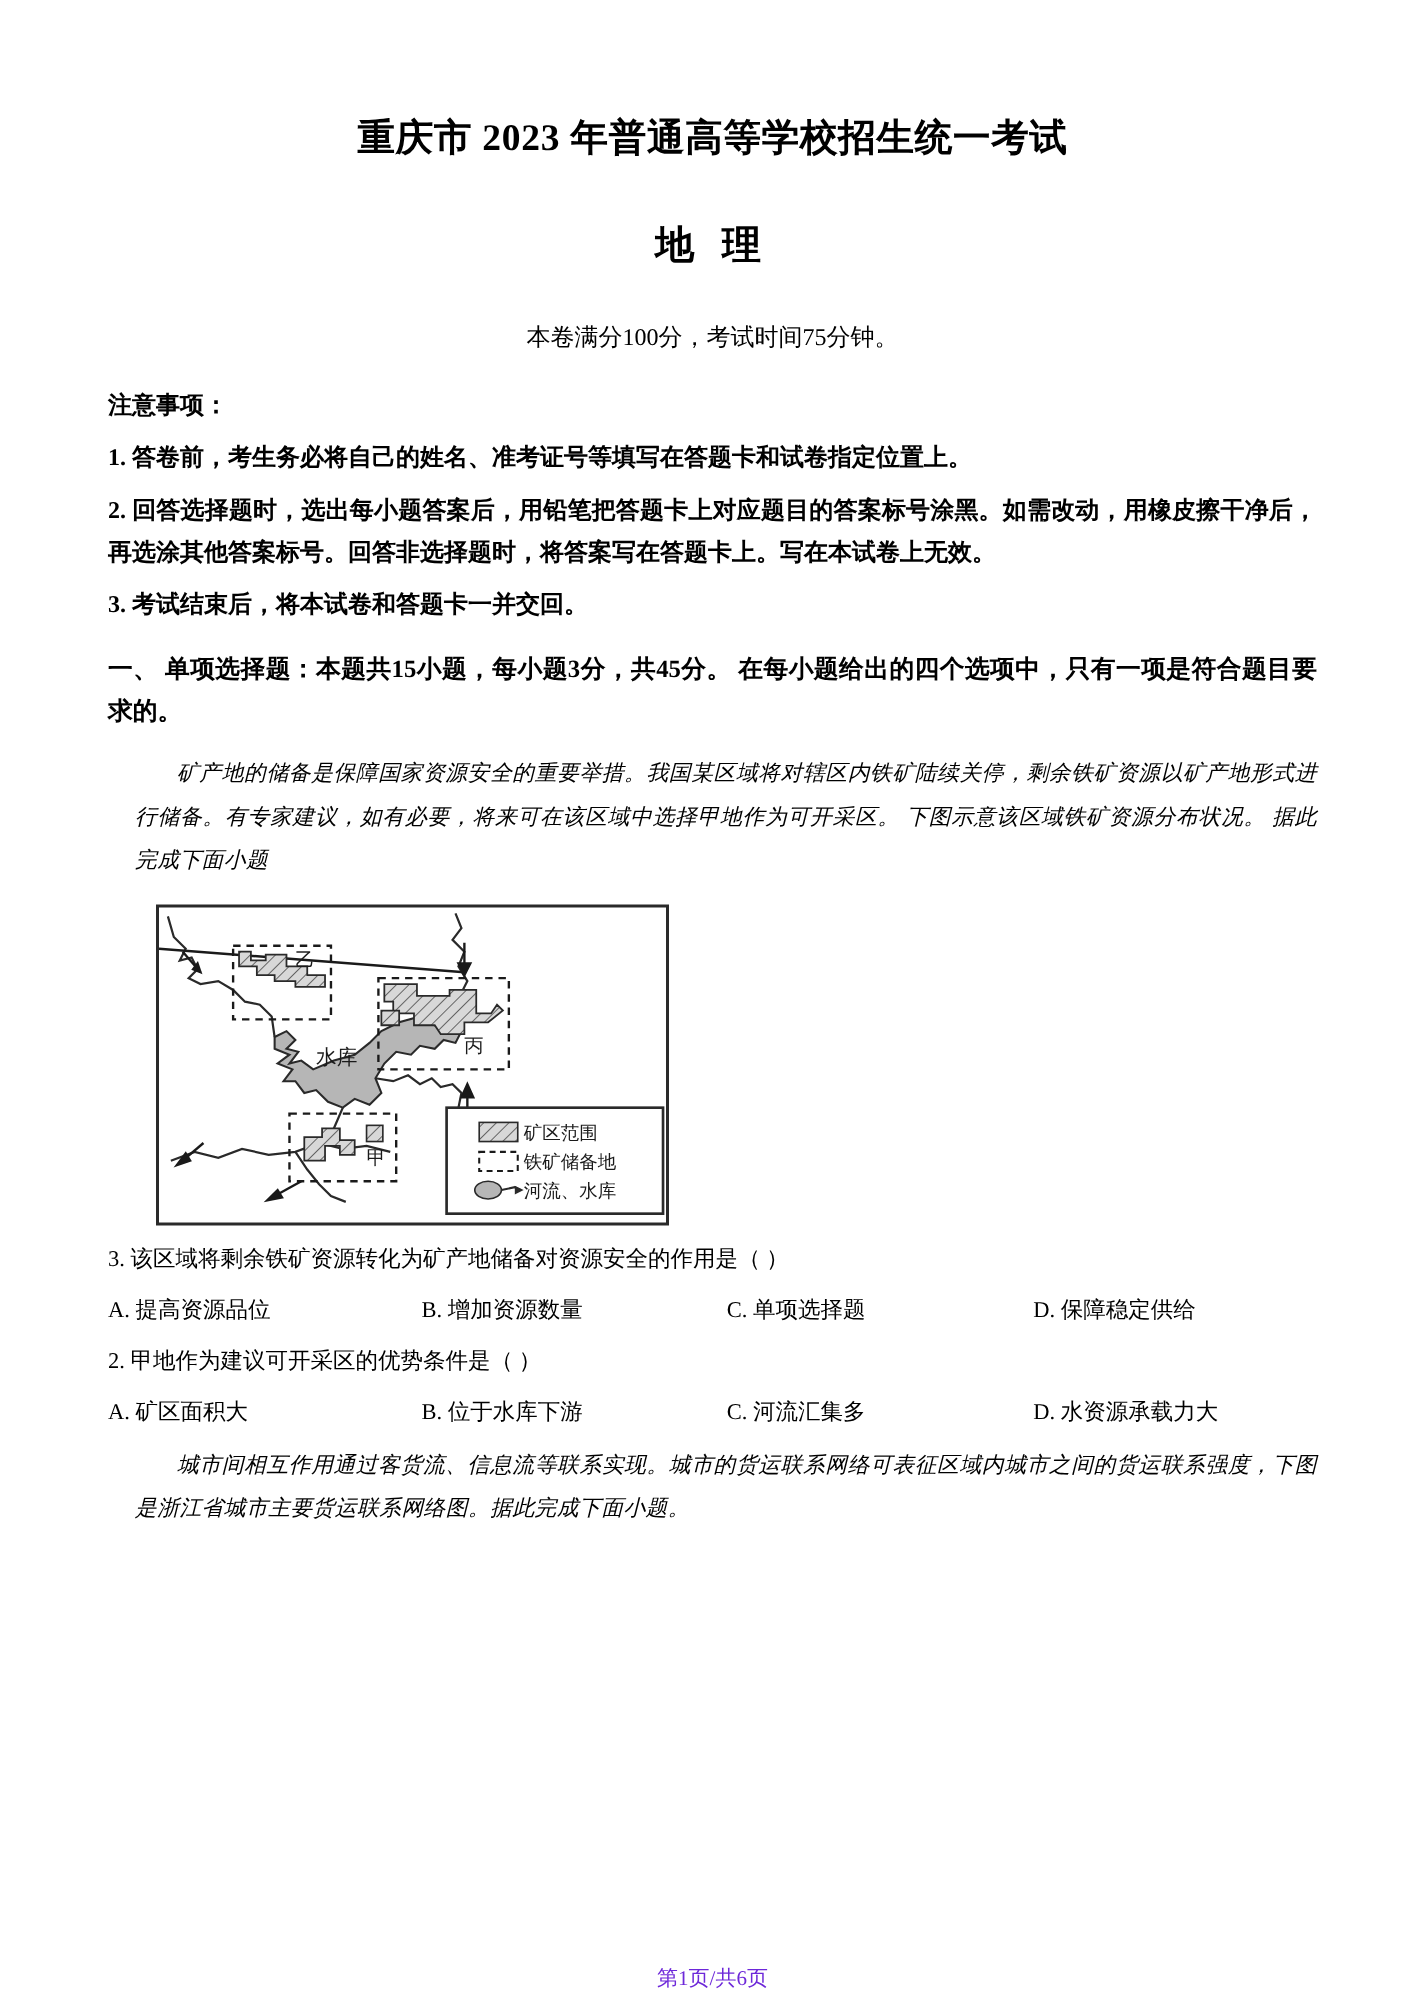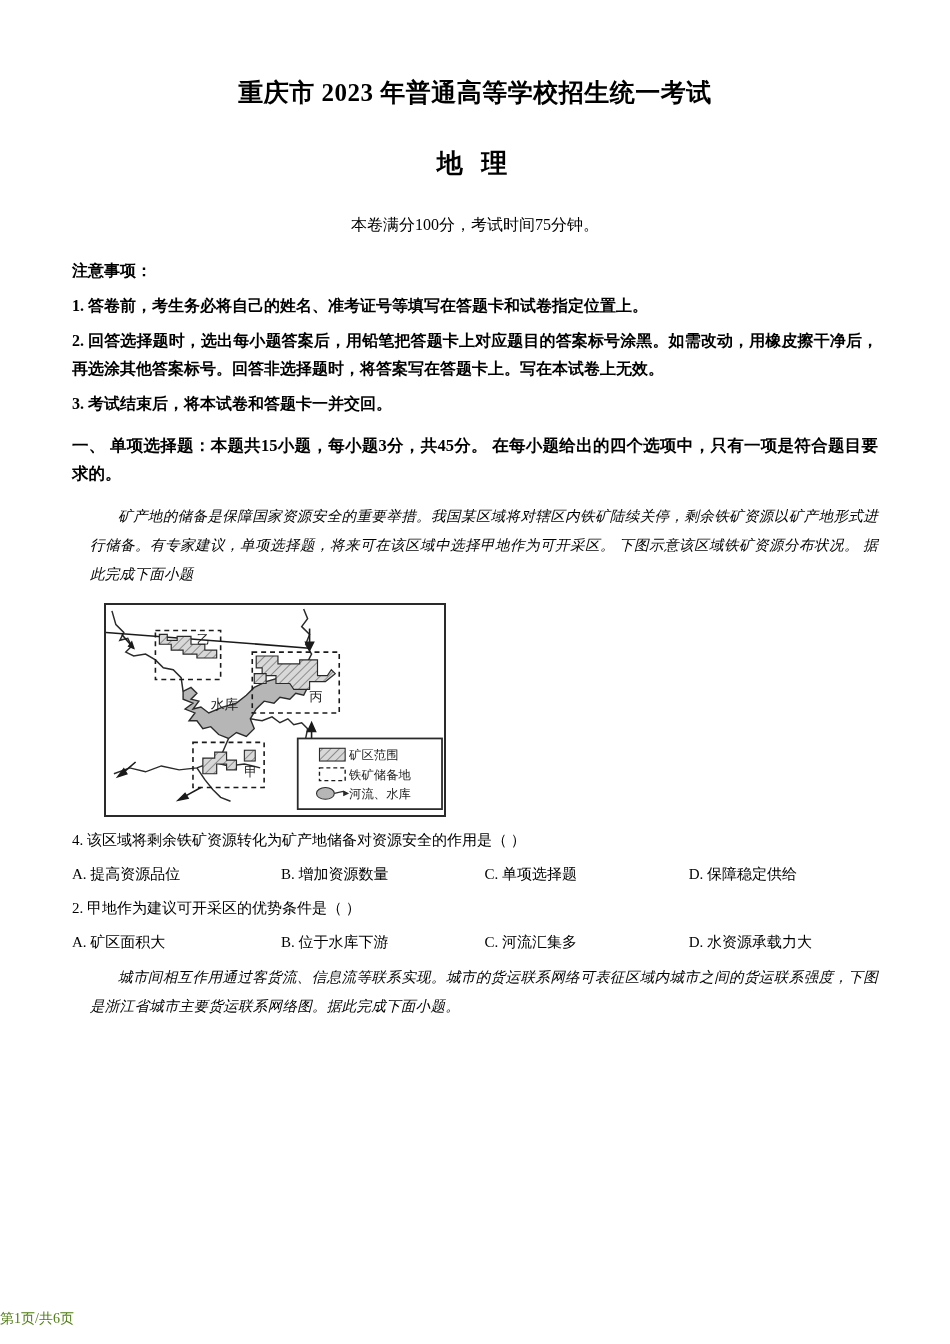--- a/index.html
+++ b/index.html
@@ -127,41 +127,42 @@
     box-sizing: border-box;
   }
   .map-svg { display: block; width: 100%; height: 100%; }
 
   
   .footer {
     position: absolute;
     left: 0;
     right: 0;
     bottom: 16px;
+    text-align: center;
     font-size: 14px;
-    color: #4d7c0f;
+    color: #6d28d9;
   }
 </style>
 </head>
 <body>
 
 <div class="page">
 
   <h1 class="doc-title">重庆市 2023 年普通高等学校招生统一考试</h1>
   <h2 class="subject-title">地  理</h2>
   <p class="scoring-line">本卷满分100分，考试时间75分钟。</p>
 
   <p class="notice-head">注意事项：</p>
   <p class="notice-item">1. 答卷前，考生务必将自己的姓名、准考证号等填写在答题卡和试卷指定位置上。</p>
   <p class="notice-item">2. 回答选择题时，选出每小题答案后，用铅笔把答题卡上对应题目的答案标号涂黑。如需改动，用橡皮擦干净后，再选涂其他答案标号。回答非选择题时，将答案写在答题卡上。写在本试卷上无效。</p>
   <p class="notice-item">3. 考试结束后，将本试卷和答题卡一并交回。</p>
 
   <p class="section-head">一、 单项选择题：本题共15小题，每小题3分，共45分。 在每小题给出的四个选项中，只有一项是符合题目要求的。</p>
 
-  <p class="passage">矿产地的储备是保障国家资源安全的重要举措。我国某区域将对辖区内铁矿陆续关停，剩余铁矿资源以矿产地形式进行储备。有专家建议，单项选择题，将来可在该区域中选择甲地作为可开采区。 下图示意该区域铁矿资源分布状况。 据此完成下面小题</p>
+  <p class="passage">矿产地的储备是保障国家资源安全的重要举措。我国某区域将对辖区内铁矿陆续关停，剩余铁矿资源以矿产地形式进行储备。有专家建议，如有必要，将来可在该区域中选择甲地作为可开采区。 下图示意该区域铁矿资源分布状况。 据此完成下面小题</p>
 
   <div class="figure-wrap">
     <div class="map-box">
       <svg class="map-svg" viewBox="0 0 342 214" preserveAspectRatio="none">
         <defs>
           <pattern id="hatch" width="6" height="6" patternTransform="rotate(45)" patternUnits="userSpaceOnUse">
             <rect width="6" height="6" fill="#d8d8d8"></rect>
             <line x1="0" y1="0" x2="0" y2="6" stroke="#4a4a4a" stroke-width="1.1"></line>
           </pattern>
         </defs>
@@ -248,21 +249,21 @@
             <ellipse cx="222" cy="192" rx="9" ry="6" fill="#b6b6b6" stroke="#2a2a2a" stroke-width="1.1"></ellipse>
             <path d="M231,192 L240,190 L244,192" fill="none" stroke="#2a2a2a" stroke-width="1.4"></path>
             <polygon points="246,192 240,189 240,195" fill="#2a2a2a"></polygon>
           </g>
           <text x="246" y="197" font-family="Liberation Serif, serif" font-size="12.5" fill="#1a1a1a">河流、水库</text>
         </g>
       </svg>
     </div>
   </div>
 
-  <p class="q-stem">4. 该区域将剩余铁矿资源转化为矿产地储备对资源安全的作用是（    ）</p>
+  <p class="q-stem">3. 该区域将剩余铁矿资源转化为矿产地储备对资源安全的作用是（    ）</p>
   <div class="q-options">
     <span class="opt-a">A. 提高资源品位</span>
     <span class="opt-b">B. 增加资源数量</span>
     <span class="opt-c">C. 单项选择题</span>
     <span class="opt-d">D. 保障稳定供给</span>
   </div>
 
   <p class="q-stem">2. 甲地作为建议可开采区的优势条件是（    ）</p>
   <div class="q-options">
     <span class="opt-a">A. 矿区面积大</span>

